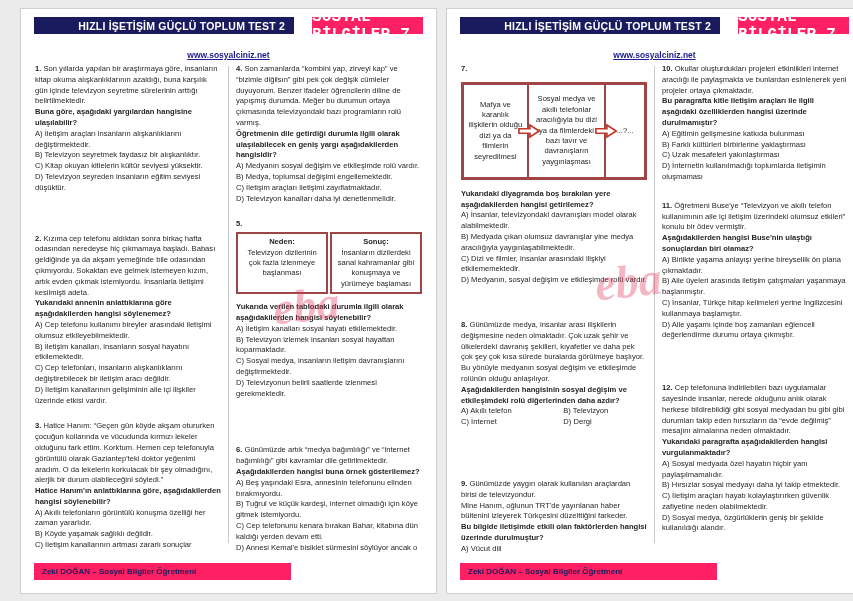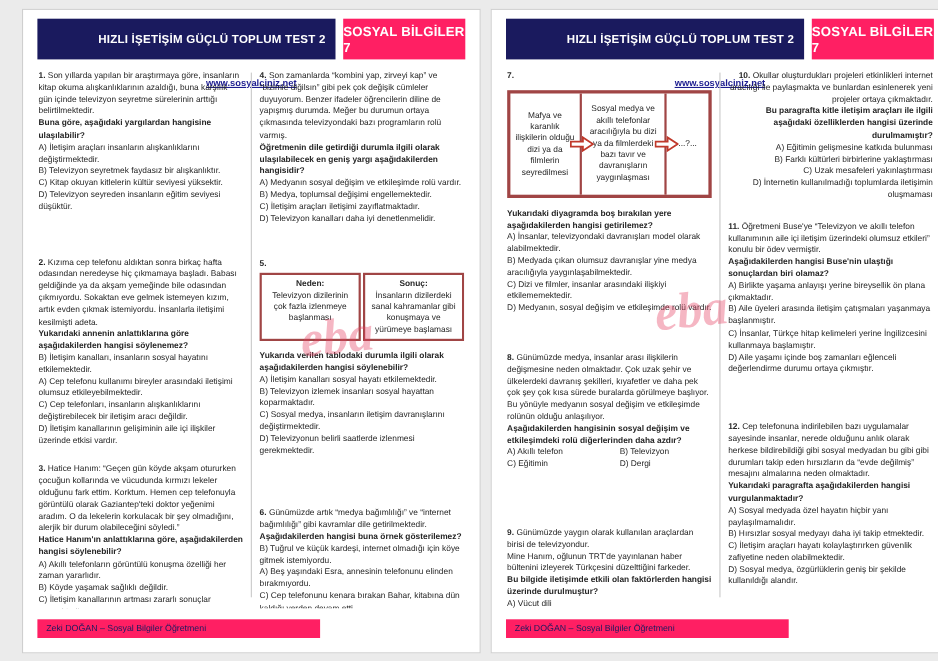--- a/index.html
+++ b/index.html
@@ -10,28 +10,28 @@
     position:relative;
   }
   .page{
     position:absolute;top:8px;width:417px;height:586px;
     background:#ffffff;border:1px solid #cfcfcf;box-sizing:border-box;
   }
   .page-1{left:20px}
   .page-2{left:446px}
 
   
-  .hdr{display:flex;margin:8px 13px 0 13px;height:37px;gap:7px}
+  .hdr{display:flex;margin:8px 13px 0 13px;height:17px;gap:18px}
   .hdr-bar{
     flex:1;background:var(--navy,#1a1a5e);color:#fff;font-weight:bold;font-size:10.5px;
     display:flex;align-items:center;justify-content:flex-end;padding-right:9px;letter-spacing:.2px;
   }
   .hdr-badge{
-    width:111px;background:var(--pink,#ff1f63);color:#fff;font-weight:bold;font-size:12px;
-    display:flex;align-items:center;justify-content:flex-start;letter-spacing:.2px;
+    width:111px;background:var(--pink,#ff1f63);color:#fff;font-weight:bold;font-size:16px;
+    display:flex;align-items:center;justify-content:flex-start;letter-spacing:.2px;font-family:Liberation Mono, monospace;
   }
   .site-link{
     text-align:center;margin-top:16px;font-size:8.5px;font-weight:bold;
     color:var(--link,#1c1c8f);text-decoration:underline;cursor:pointer;
   }
 
   
   .cols{position:absolute;top:55px;left:14px;right:14px;bottom:40px;display:flex;overflow:hidden}
   .col{flex:1;min-width:0}
   .col-divider{width:1px;background:#c9c9c9;margin:2px 7px 10px 7px}
@@ -65,21 +65,21 @@
   .wm{
     position:absolute;font-family:"Liberation Serif",serif;font-style:italic;font-weight:bold;
     font-size:46px;color:rgba(228,62,98,0.38);transform:rotate(-6deg);pointer-events:none;z-index:1;
   }
   .page-1 .wm{left:252px;top:270px}
   .page-2 .wm{left:148px;top:246px}
 
   
   .ftr{position:absolute;left:13px;right:13px;bottom:13px;height:17px;display:flex}
   .ftr-left{
-    flex:1;background:var(--pink,#ff1f63);color:var(--navy,#1a1a5e);font-weight:normal;font-size:8px;
+    flex:1;background:var(--pink,#ff1f63);color:var(--navy,#1a1a5e);font-weight:bold;font-size:8px;
     display:flex;align-items:center;padding-left:8px;
   }
   .ftr-right{
     width:112px;background:var(--navy,#1a1a5e);color:#ffaec9;font-weight:bold;font-size:8px;
     display:flex;align-items:center;justify-content:flex-end;padding-right:20px;
     text-decoration:underline;cursor:pointer;margin-top:46px;
   }
 </style>
 </head>
 <body>
@@ -103,40 +103,40 @@
             <p>A) İletişim araçları insanların alışkanlıklarını değiştirmektedir.</p>
             <p>B) Televizyon seyretmek faydasız bir alışkanlıktır.</p>
             <p>C) Kitap okuyan kitlelerin kültür seviyesi yüksektir.</p>
             <p>D) Televizyon seyreden insanların eğitim seviyesi düşüktür.</p>
           </div>
         </div>
         <div class="q" style="margin-bottom: 15px;">
           <p><span class="num">2.</span> <span>Kızıma cep telefonu aldıktan sonra birkaç hafta odasından neredeyse hiç çıkmamaya başladı. Babası geldiğinde ya da akşam yemeğinde bile odasından çıkmıyordu. Sokaktan eve gelmek istemeyen kızım, artık evden çıkmak istemiyordu. İnsanlarla iletişimi kesilmişti adeta.</span></p>
           <p class="stem"><span>Yukarıdaki annenin anlattıklarına göre aşağıdakilerden hangisi </span><span class="u">söylenemez?</span></p>
           <div class="opts">
+            <p>A) Cep telefonu kullanımı bireyler arasındaki iletişimi olumsuz etkileyebilmektedir.</p>
             <p>B) İletişim kanalları, insanların sosyal hayatını etkilemektedir.</p>
-            <p>A) Cep telefonu kullanımı bireyler arasındaki iletişimi olumsuz etkileyebilmektedir.</p>
             <p>C) Cep telefonları, insanların alışkanlıklarını değiştirebilecek bir iletişim aracı değildir.</p>
             <p>D) İletişim kanallarının gelişiminin aile içi ilişkiler üzerinde etkisi vardır.</p>
           </div>
         </div>
         <div class="q">
           <p><span class="num">3.</span> <span>Hatice Hanım: “Geçen gün köyde akşam otururken çocuğun kollarında ve vücudunda kırmızı lekeler olduğunu fark ettim. Korktum. Hemen cep telefonuyla görüntülü olarak Gaziantep'teki doktor yeğenimi aradım. O da lekelerin korkulacak bir şey olmadığını, alerjik bir durum olabileceğini söyledi.”</span></p>
           <p class="stem"><span>Hatice Hanım'ın anlattıklarına göre, aşağıdakilerden hangisi söylenebilir?</span></p>
           <div class="opts">
             <p>A) Akıllı telefonların görüntülü konuşma özelliği her zaman yararlıdır.</p>
             <p>B) Köyde yaşamak sağlıklı değildir.</p>
             <p>C) İletişim kanallarının artması zararlı sonuçlar vermektedir.</p>
             <p>D) Cep telefonu kullanımı, bireyler arasındaki iletişimi ve sosyal etkileşimi geliştirmektedir.</p>
           </div>
         </div>
       </div>
     <div class="col-divider"></div>
     <div class="col" id="p1c2">
-        <div class="q" style="margin-bottom: 31px;">
+        <div class="q" style="margin-bottom: 15px;">
           <p><span class="num">4.</span> <span>Son zamanlarda “kombini yap, zirveyi kap” ve “bizimle diğilsın” gibi pek çok değişik cümleler duyuyorum. Benzer ifadeler öğrencilerin diline de yapışmış durumda. Meğer bu durumun ortaya çıkmasında televizyondaki bazı programların rolü varmış.</span></p>
           <p class="stem"><span>Öğretmenin dile getirdiği durumla ilgili olarak ulaşılabilecek </span><span class="u">en geniş yargı</span><span> aşağıdakilerden hangisidir?</span></p>
           <div class="opts">
             <p>A) Medyanın sosyal değişim ve etkileşimde rolü vardır.</p>
             <p>B) Medya, toplumsal değişimi engellemektedir.</p>
             <p>C) İletişim araçları iletişimi zayıflatmaktadır.</p>
             <p>D) Televizyon kanalları daha iyi denetlenmelidir.</p>
           </div>
         </div>
         <div class="q" style="margin-bottom: 46px;">
@@ -156,22 +156,22 @@
             <p>A) İletişim kanalları sosyal hayatı etkilemektedir.</p>
             <p>B) Televizyon izlemek insanları sosyal hayattan koparmaktadır.</p>
             <p>C) Sosyal medya, insanların iletişim davranışlarını değiştirmektedir.</p>
             <p>D) Televizyonun belirli saatlerde izlenmesi gerekmektedir.</p>
           </div>
         </div>
         <div class="q">
           <p><span class="num">6.</span> <span>Günümüzde artık “medya bağımlılığı” ve “internet bağımlılığı” gibi kavramlar dile getirilmektedir.</span></p>
           <p class="stem"><span>Aşağıdakilerden hangisi buna örnek </span><span class="u">gösterilemez?</span></p>
           <div class="opts">
+            <p>A) Beş yaşındaki Esra, annesinin telefonunu elinden bırakmıyordu.</p>
             <p>B) Tuğrul ve küçük kardeşi, internet olmadığı için köye gitmek istemiyordu.</p>
-            <p>A) Beş yaşındaki Esra, annesinin telefonunu elinden bırakmıyordu.</p>
             <p>C) Cep telefonunu kenara bırakan Bahar, kitabına dün kaldığı yerden devam etti.</p>
             <p>D) Annesi Kemal'e bisiklet sürmesini söylüyor ancak o tabletinde oyun oynamak istiyordu.</p>
           </div>
         </div>
       </div>
   </div>
   <span class="wm">eba</span>
   <div class="ftr">
     <div class="ftr-left">Zeki DOĞAN – Sosyal Bilgiler Öğretmeni</div>
     <div class="ftr-right">sosyalciniz.net</div>
@@ -210,39 +210,39 @@
             <p>C) Dizi ve filmler, insanlar arasındaki ilişkiyi etkilememektedir.</p>
             <p>D) Medyanın, sosyal değişim ve etkileşimde rolü vardır.</p>
           </div>
         </div>
         <div class="q" style="margin-bottom: 51px;">
           <p><span class="num">8.</span> <span>Günümüzde medya, insanlar arası ilişkilerin değişmesine neden olmaktadır. Çok uzak şehir ve ülkelerdeki davranış şekilleri, kıyafetler ve daha pek çok şey çok kısa sürede buralarda görülmeye başlıyor. Bu yönüyle medyanın sosyal değişim ve etkileşimde rolünün olduğu anlaşılıyor.</span></p>
           <p class="stem"><span>Aşağıdakilerden hangisinin sosyal değişim ve etkileşimdeki rolü diğerlerinden </span><span class="u">daha azdır?</span></p>
           <div class="opts two-col">
             <p>A) Akıllı telefon</p>
             <p>B) Televizyon</p>
-            <p>C) Eğitimin</p>
+            <p>C) İnternet</p>
             <p>D) Dergi</p>
           </div>
         </div>
         <div class="q">
           <p><span class="num">9.</span> <span>Günümüzde yaygın olarak kullanılan araçlardan birisi de televizyondur.</span></p>
           <p><span>Mine Hanım, oğlunun TRT'de yayınlanan haber bültenini izleyerek Türkçesini düzelttiğini farkeder.</span></p>
           <p class="stem"><span>Bu bilgide iletişimde etkili olan faktörlerden hangisi üzerinde durulmuştur?</span></p>
           <div class="opts">
             <p>A) Vücut dili</p>
             <p>B) Duruş biçimi</p>
             <p>C) Kitle iletişim araçları</p>
             <p>D) Mimikler</p>
           </div>
         </div>
       </div>
     <div class="col-divider"></div>
     <div class="col" id="p2c2">
-        <div class="q" style="margin-bottom: 18px; text-align: right;">
+        <div class="q" style="margin-bottom: 18px;">
           <p><span class="num">10.</span> <span>Okullar oluşturdukları projeleri etkinlikleri internet aracılığı ile paylaşmakta ve bunlardan esinlenerek yeni projeler ortaya çıkmaktadır.</span></p>
           <p class="stem"><span>Bu paragrafta kitle iletişim araçları ile ilgili aşağıdaki özelliklerden hangisi üzerinde </span><span class="u">durulmamıştır?</span></p>
           <div class="opts">
             <p>A) Eğitimin gelişmesine katkıda bulunması</p>
             <p>B) Farklı kültürleri birbirlerine yaklaştırması</p>
             <p>C) Uzak mesafeleri yakınlaştırması</p>
             <p>D) İnternetin kullanılmadığı toplumlarda iletişimin oluşmaması</p>
           </div>
         </div>
         <div class="q" style="margin-bottom: 42px;">

